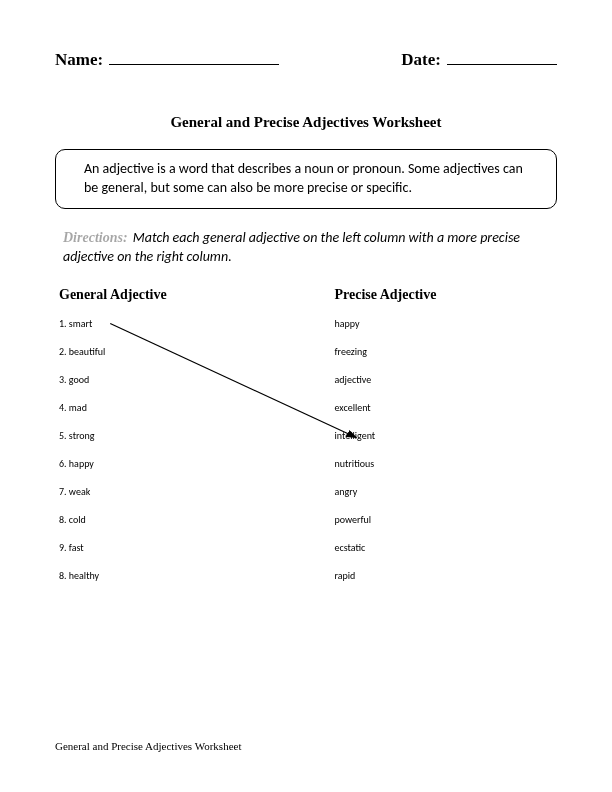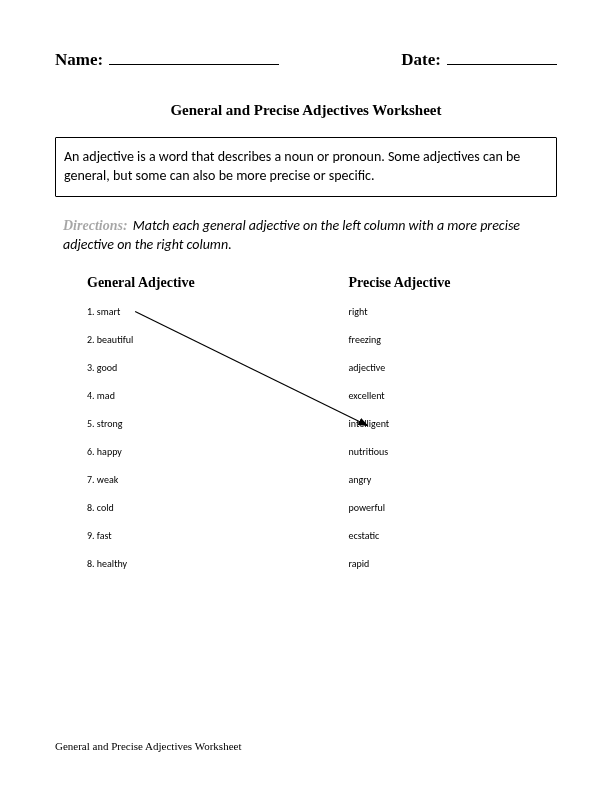--- a/index.html
+++ b/index.html
@@ -9,21 +9,21 @@
       background: #fff;
       font-family: Calibri, Arial, sans-serif;
       color: #000;
       position: relative;
       padding: 50px 55px 40px 55px;
     }
     .header-row {
       display: flex;
       justify-content: space-between;
       align-items: baseline;
-      margin-bottom: 32px;
+      margin-bottom: 44px;
     }
     .header-field {
       display: flex;
       align-items: baseline;
       gap: 6px;
     }
     .header-label {
       font-family: Georgia, 'Times New Roman', serif;
       font-weight: bold;
       font-size: 17px;
@@ -37,22 +37,22 @@
     .date-line { width: 110px; }
     .title {
       text-align: center;
       font-family: Georgia, 'Times New Roman', serif;
       font-weight: bold;
       font-size: 15px;
       margin-bottom: 18px;
     }
     .definition-box {
       border: 1.5px solid #000;
-      border-radius: 1px;
-      padding: 10px 8px;
+      border-radius: 10px;
+      padding: 10px 28px;
       font-size: 14px;
       line-height: 1.35;
       margin-bottom: 20px;
     }
     .directions-block {
       font-size: 14px;
       line-height: 1.35;
       margin-bottom: 20px;
       padding: 0 8px;
       font-style: italic;
@@ -61,21 +61,20 @@
       font-family: Georgia, 'Times New Roman', serif;
       font-weight: bold;
       color: rgba(0,0,0,0.35);
       margin-right: 2px;
     }
     .columns {
       display: flex;
       gap: 2px;
       padding: 0 4px;
       position: relative;
-      margin-left: 28px;
     }
     .col {
       flex: 1;
     }
     .col-right {
       padding-left: 55px;
     }
     .col-header {
       font-family: Georgia, 'Times New Roman', serif;
       font-weight: bold;
@@ -135,21 +134,21 @@
     <div class="item">4. mad</div>
     <div class="item">5. strong</div>
     <div class="item">6. happy</div>
     <div class="item">7. weak</div>
     <div class="item">8. cold</div>
     <div class="item">9. fast</div>
     <div class="item">8. healthy</div>
   </div>
   <div class="col col-right">
     <div class="col-header">Precise Adjective</div>
-    <div class="item">right</div>
+    <div class="item">happy</div>
     <div class="item">freezing</div>
     <div class="item">adjective</div>
     <div class="item">excellent</div>
     <div class="item">intelligent</div>
     <div class="item">nutritious</div>
     <div class="item">angry</div>
     <div class="item">powerful</div>
     <div class="item">ecstatic</div>
     <div class="item">rapid</div>
   </div>

